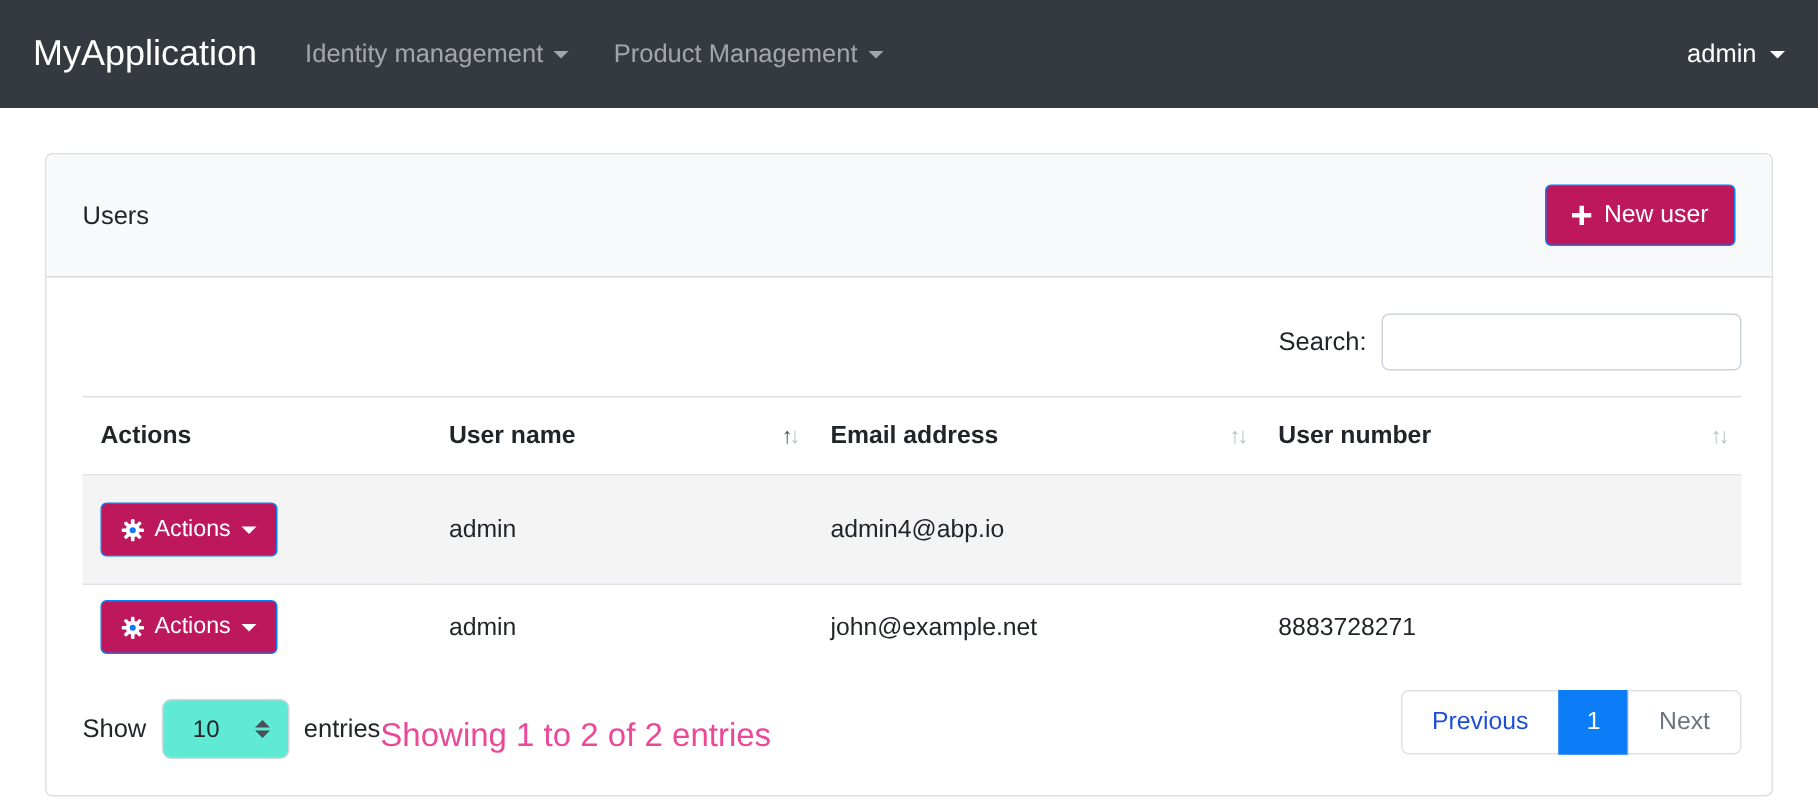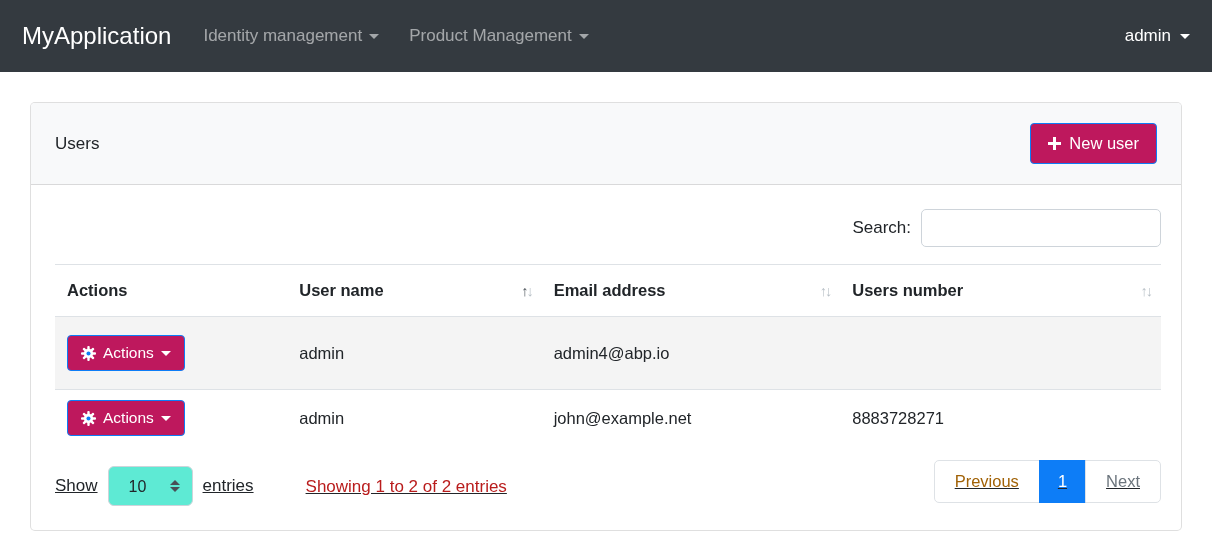--- a/index.html
+++ b/index.html
@@ -75,41 +75,41 @@
     position: absolute; right: 10px; top: 50%; transform: translateY(-50%);
     font-size: 14.5px; letter-spacing: -2px; user-select: none;
   }
   .sort-arrow { color: #b7bfc6; }
   .sort-arrow.active { color: #495057; }
 
   .btn-actions { padding: 8px 13px; font-size: 15.5px; gap: 7px; }
   .btn-actions .caret, .btn-new-user svg, .btn-actions svg { flex: none; }
 
   
-  .table-footer { display: flex; align-items: flex-start; margin-top: 12px; text-decoration: underline; }
+  .table-footer { display: flex; align-items: flex-start; margin-top: 12px; }
   .length-control { display: flex; align-items: center; gap: 10px; font-size: 17px; margin-top: 8px; }
   .select-wrap { position: relative; display: inline-block; }
   .page-size-select {
     appearance: none; -webkit-appearance: none; width: 85px; height: 40px;
     border: 1px solid #ced4da; border-radius: 6px; background: #5eead4;
     font-size: 16px; font-family: inherit; padding: 0 28px 0 20px; color: #212529; cursor: pointer;
   }
   .select-arrows { position: absolute; right: 13px; top: 50%; transform: translateY(-50%); display: flex; flex-direction: column; gap: 2px; pointer-events: none; }
   .tri { width: 0; height: 0; border-left: 5px solid transparent; border-right: 5px solid transparent; }
   .tri-up { border-bottom: 5px solid #495057; }
   .tri-down { border-top: 5px solid #495057; }
 
-  .footer-info { font-size: 17px; margin-left: 52px; margin-top: 19px; color: #b91c1c; }
+  .footer-info { font-size: 22px; margin-top: 19px; color: #ec4899; }
 
   .pagination { display: flex; list-style: none; margin-left: auto; margin-top: 2px; }
   .page-item {
     border: 1px solid #dee2e6; background: #fff; padding: 11px 20px; font-size: 16.5px;
     margin-left: -1px; cursor: pointer; user-select: none;
   }
-  .page-item.prev { border-radius: 5px 0 0 5px; color: #a16207; margin-left: 0; }
+  .page-item.prev { border-radius: 5px 0 0 5px; color: #1d4ed8; margin-left: 0; }
   .page-item.next { border-radius: 0 5px 5px 0; color: #6c757d; }
   .page-item.active { background: #0d7df7; border-color: #0d7df7; color: #fff; padding: 11px 18px; }
 </style>
 </head>
 <body>
 
 <div class="app">
 
   <nav class="navbar">
     <a class="brand">MyApplication</a>
@@ -158,21 +158,21 @@
               </th>
               <th class="col-username sortable">
                 <span>User name</span>
                 <span class="sort-icon"><span class="sort-arrow active">↑</span><span class="sort-arrow">↓</span></span>
               </th>
               <th class="col-email sortable">
                 <span>Email address</span>
                 <span class="sort-icon"><span class="sort-arrow">↑</span><span class="sort-arrow">↓</span></span>
               </th>
               <th class="col-phone sortable">
-                <span>Users number</span>
+                <span>User number</span>
                 <span class="sort-icon"><span class="sort-arrow">↑</span><span class="sort-arrow">↓</span></span>
               </th>
             </tr>
           </thead>
           <tbody>
             <tr>
               <td class="cell-actions">
                 <button class="btn-primary btn-actions">
                   <svg width="15" height="15" viewBox="0 0 20 20" aria-hidden="true">
                     <g fill="#fff">

